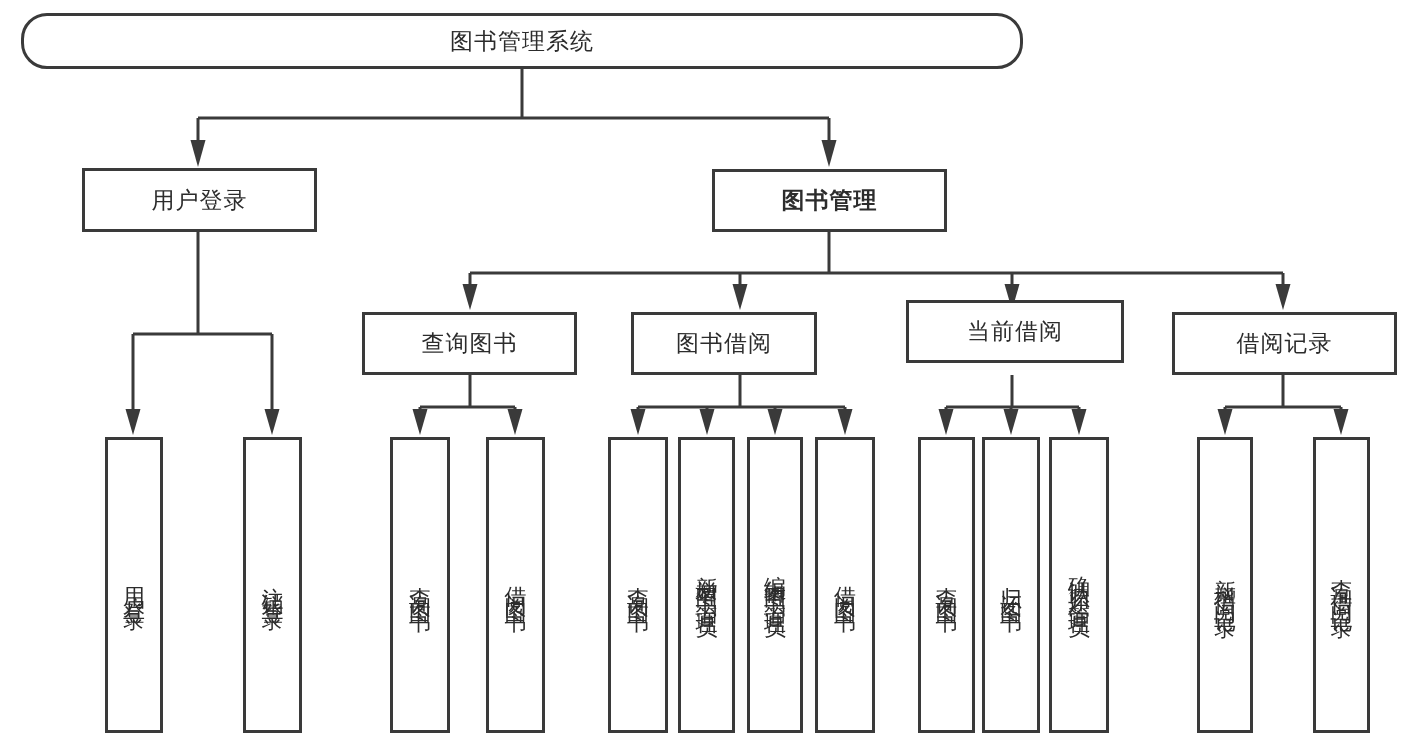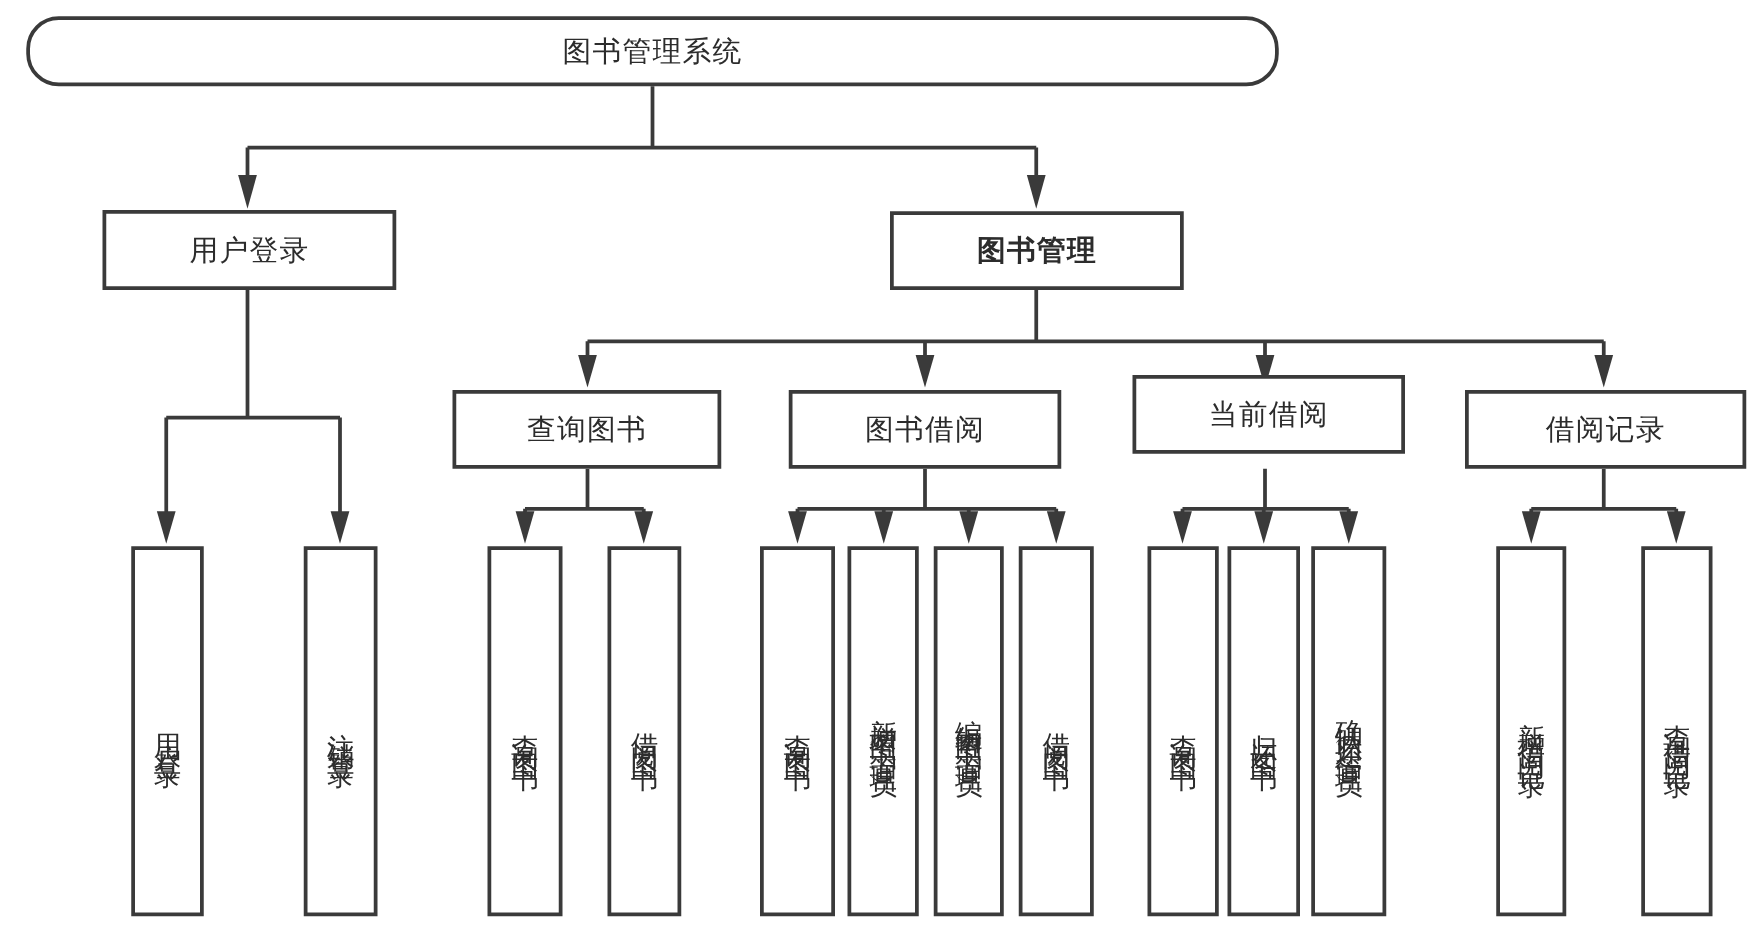--- a/index.html
+++ b/index.html
@@ -105,21 +105,21 @@
   <div class="node hbox" style="left:82px;top:168px;width:235px;height:64px;">
     <span>用户登录</span>
   </div>
   <div class="node hbox" style="left:712px;top:169px;width:235px;height:63px;font-weight:bold;">
     <span>图书管理</span>
   </div>
 
   <div class="node hbox" style="left:362px;top:312px;width:215px;height:63px;">
     <span>查询图书</span>
   </div>
-  <div class="node hbox" style="left:631px;top:312px;width:218px;height:63px;">
+  <div class="node hbox" style="left:631px;top:312px;width:186px;height:63px;">
     <span>图书借阅</span>
   </div>
   <div class="node hbox" style="left:906px;top:300px;width:218px;height:63px;">
     <span>当前借阅</span>
   </div>
   <div class="node hbox" style="left:1172px;top:312px;width:225px;height:63px;">
     <span>借阅记录</span>
   </div>
 
   <div class="node vbox" style="left:105px;width:58px;">

